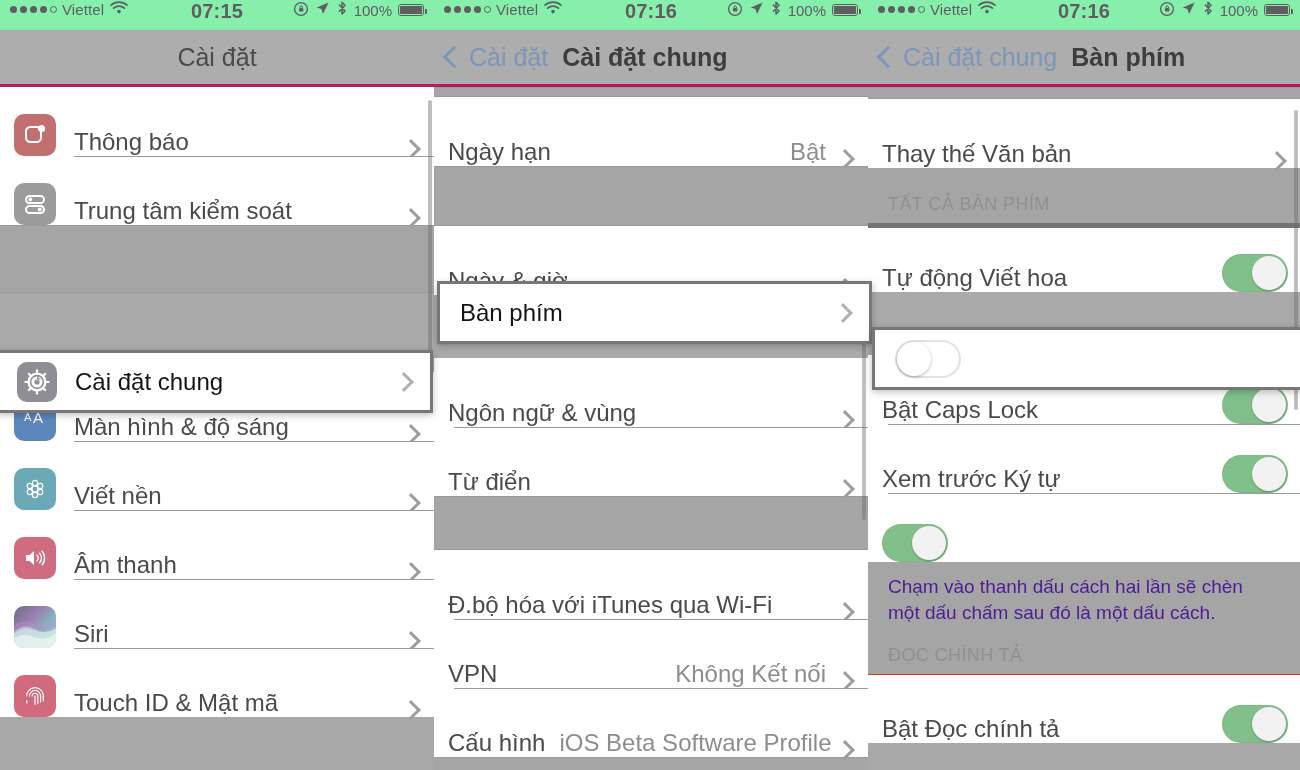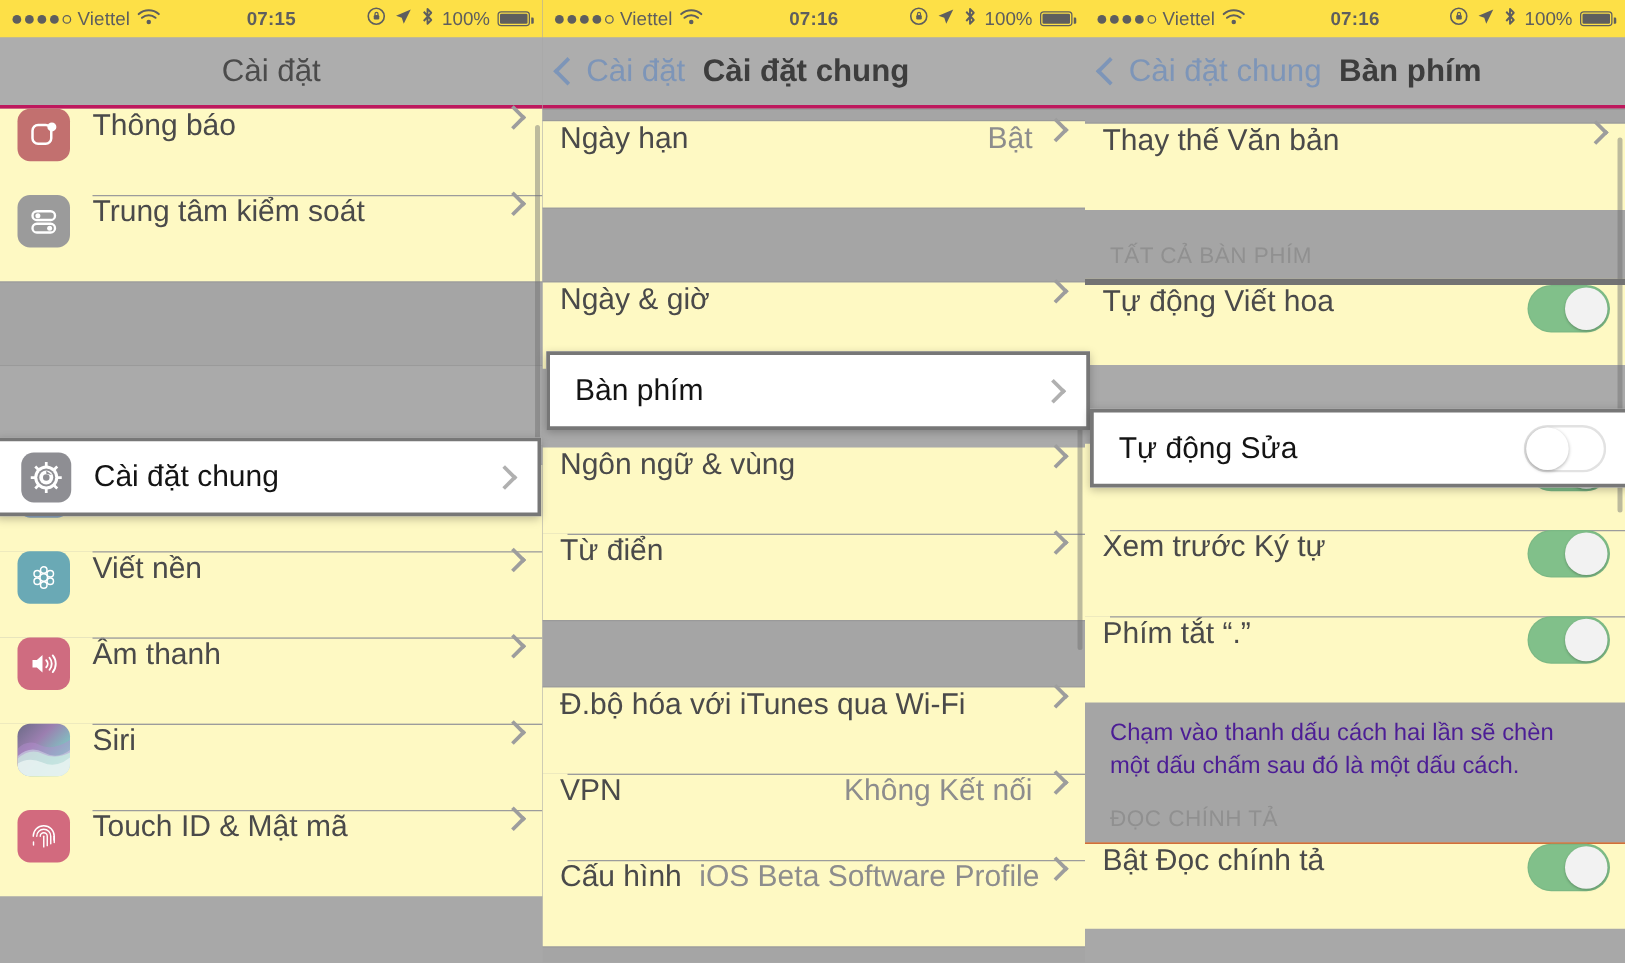--- a/index.html
+++ b/index.html
@@ -21,36 +21,36 @@
     overflow: hidden;
   }
   #panel1 { left: 0;   width: 434px; }
   #panel2 { left: 434px; width: 434px; }
   #panel3 { left: 868px; width: 432px; }
 
   
   .statusbar {
     position: relative;
     height: 30px;
-    background: #fde047;
+    background: #86efac;
     display: flex;
-    align-items: center;
+    align-items: flex-start;
     padding: 0 10px;
     box-sizing: border-box;
     color: #5e5e5e;
     font-size: 15px;
   }
   .sb-left { display: flex; align-items: center; gap: 5px; }
   .sb-dots { display: flex; align-items: center; gap: 3px; }
   .dot { width: 7px; height: 7px; border-radius: 50%; background: #5e5e5e; }
   .dot.hollow { background: transparent; border: 1.3px solid #5e5e5e; box-sizing: border-box; }
   .carrier { font-size: 15px; letter-spacing: .1px; }
   .sb-center {
     position: absolute; left: 0; right: 0; text-align: center;
-    font-size: 15px; font-weight: 600; color: #5e5e5e; letter-spacing: .2px;
+    font-size: 20px; font-weight: 600; color: #5e5e5e; letter-spacing: .2px;
     pointer-events: none;
   }
   .sb-right {
     margin-left: auto; display: flex; align-items: center; gap: 6px;
     position: relative; z-index: 2;
   }
   .batt-pct { font-size: 15px; }
   .batt {
     width: 26px; height: 12px; border: 1.4px solid #5e5e5e;
     border-radius: 3px; position: relative; box-sizing: border-box;
@@ -91,22 +91,22 @@
   .nav-title-inline {
     font-size: 25px; color: #3d3d3d; font-weight: 700; margin-left: 14px; z-index: 2;
   }
 
   
   .list { position: relative; }
   .gap { background: #a5a5a5; border-top: 1px solid #9a9a9a; border-bottom: 1px solid #9a9a9a; }
   .row {
     position: relative;
     display: flex;
-    align-items: flex-start;
-    background: #fef9c3;
+    align-items: flex-end;
+    background: #ffffff;
     height: 69px;
     padding: 0 12px 0 14px;
     box-sizing: border-box;
   }
   .row + .row:before {
     content: "";
     position: absolute; left: 74px; right: 0; top: 0;
     height: 1px; background: #9c9c9c;
   }
   .row.noicon + .row.noicon:before { left: 20px; }
@@ -555,21 +555,20 @@
       </div>
 
       <div class="row noicon">
         <span class="row-label">Xem trước Ký tự</span>
         <span class="toggle">
             <i class="knob"></i>
           </span>
       </div>
 
       <div class="row noicon">
-        <span class="row-label">Phím tắt “.”</span>
         <span class="toggle">
             <i class="knob"></i>
           </span>
       </div>
 
       <div class="sect-foot">Chạm vào thanh dấu cách hai lần sẽ chèn một dấu chấm sau đó là một dấu cách.</div>
 
       <div class="sect-head" style="padding-top:14px">ĐỌC CHÍNH TẢ</div>
 
       <div class="row noicon" style="border-top:1px solid #c2410c">
@@ -607,19 +606,18 @@
     <span class="row-label">Cài đặt chung</span>
     <span class="chev"></span>
   </div>
 
   <div class="hl" id="hl-keyboard">
     <span class="row-label">Bàn phím</span>
     <span class="chev"></span>
   </div>
 
   <div class="hl" id="hl-autocorrect">
-    <span class="row-label">Tự động Sửa</span>
     <span class="toggle off">
         <i class="knob"></i>
       </span>
   </div>
 
 </div>
 
 </body></html>

